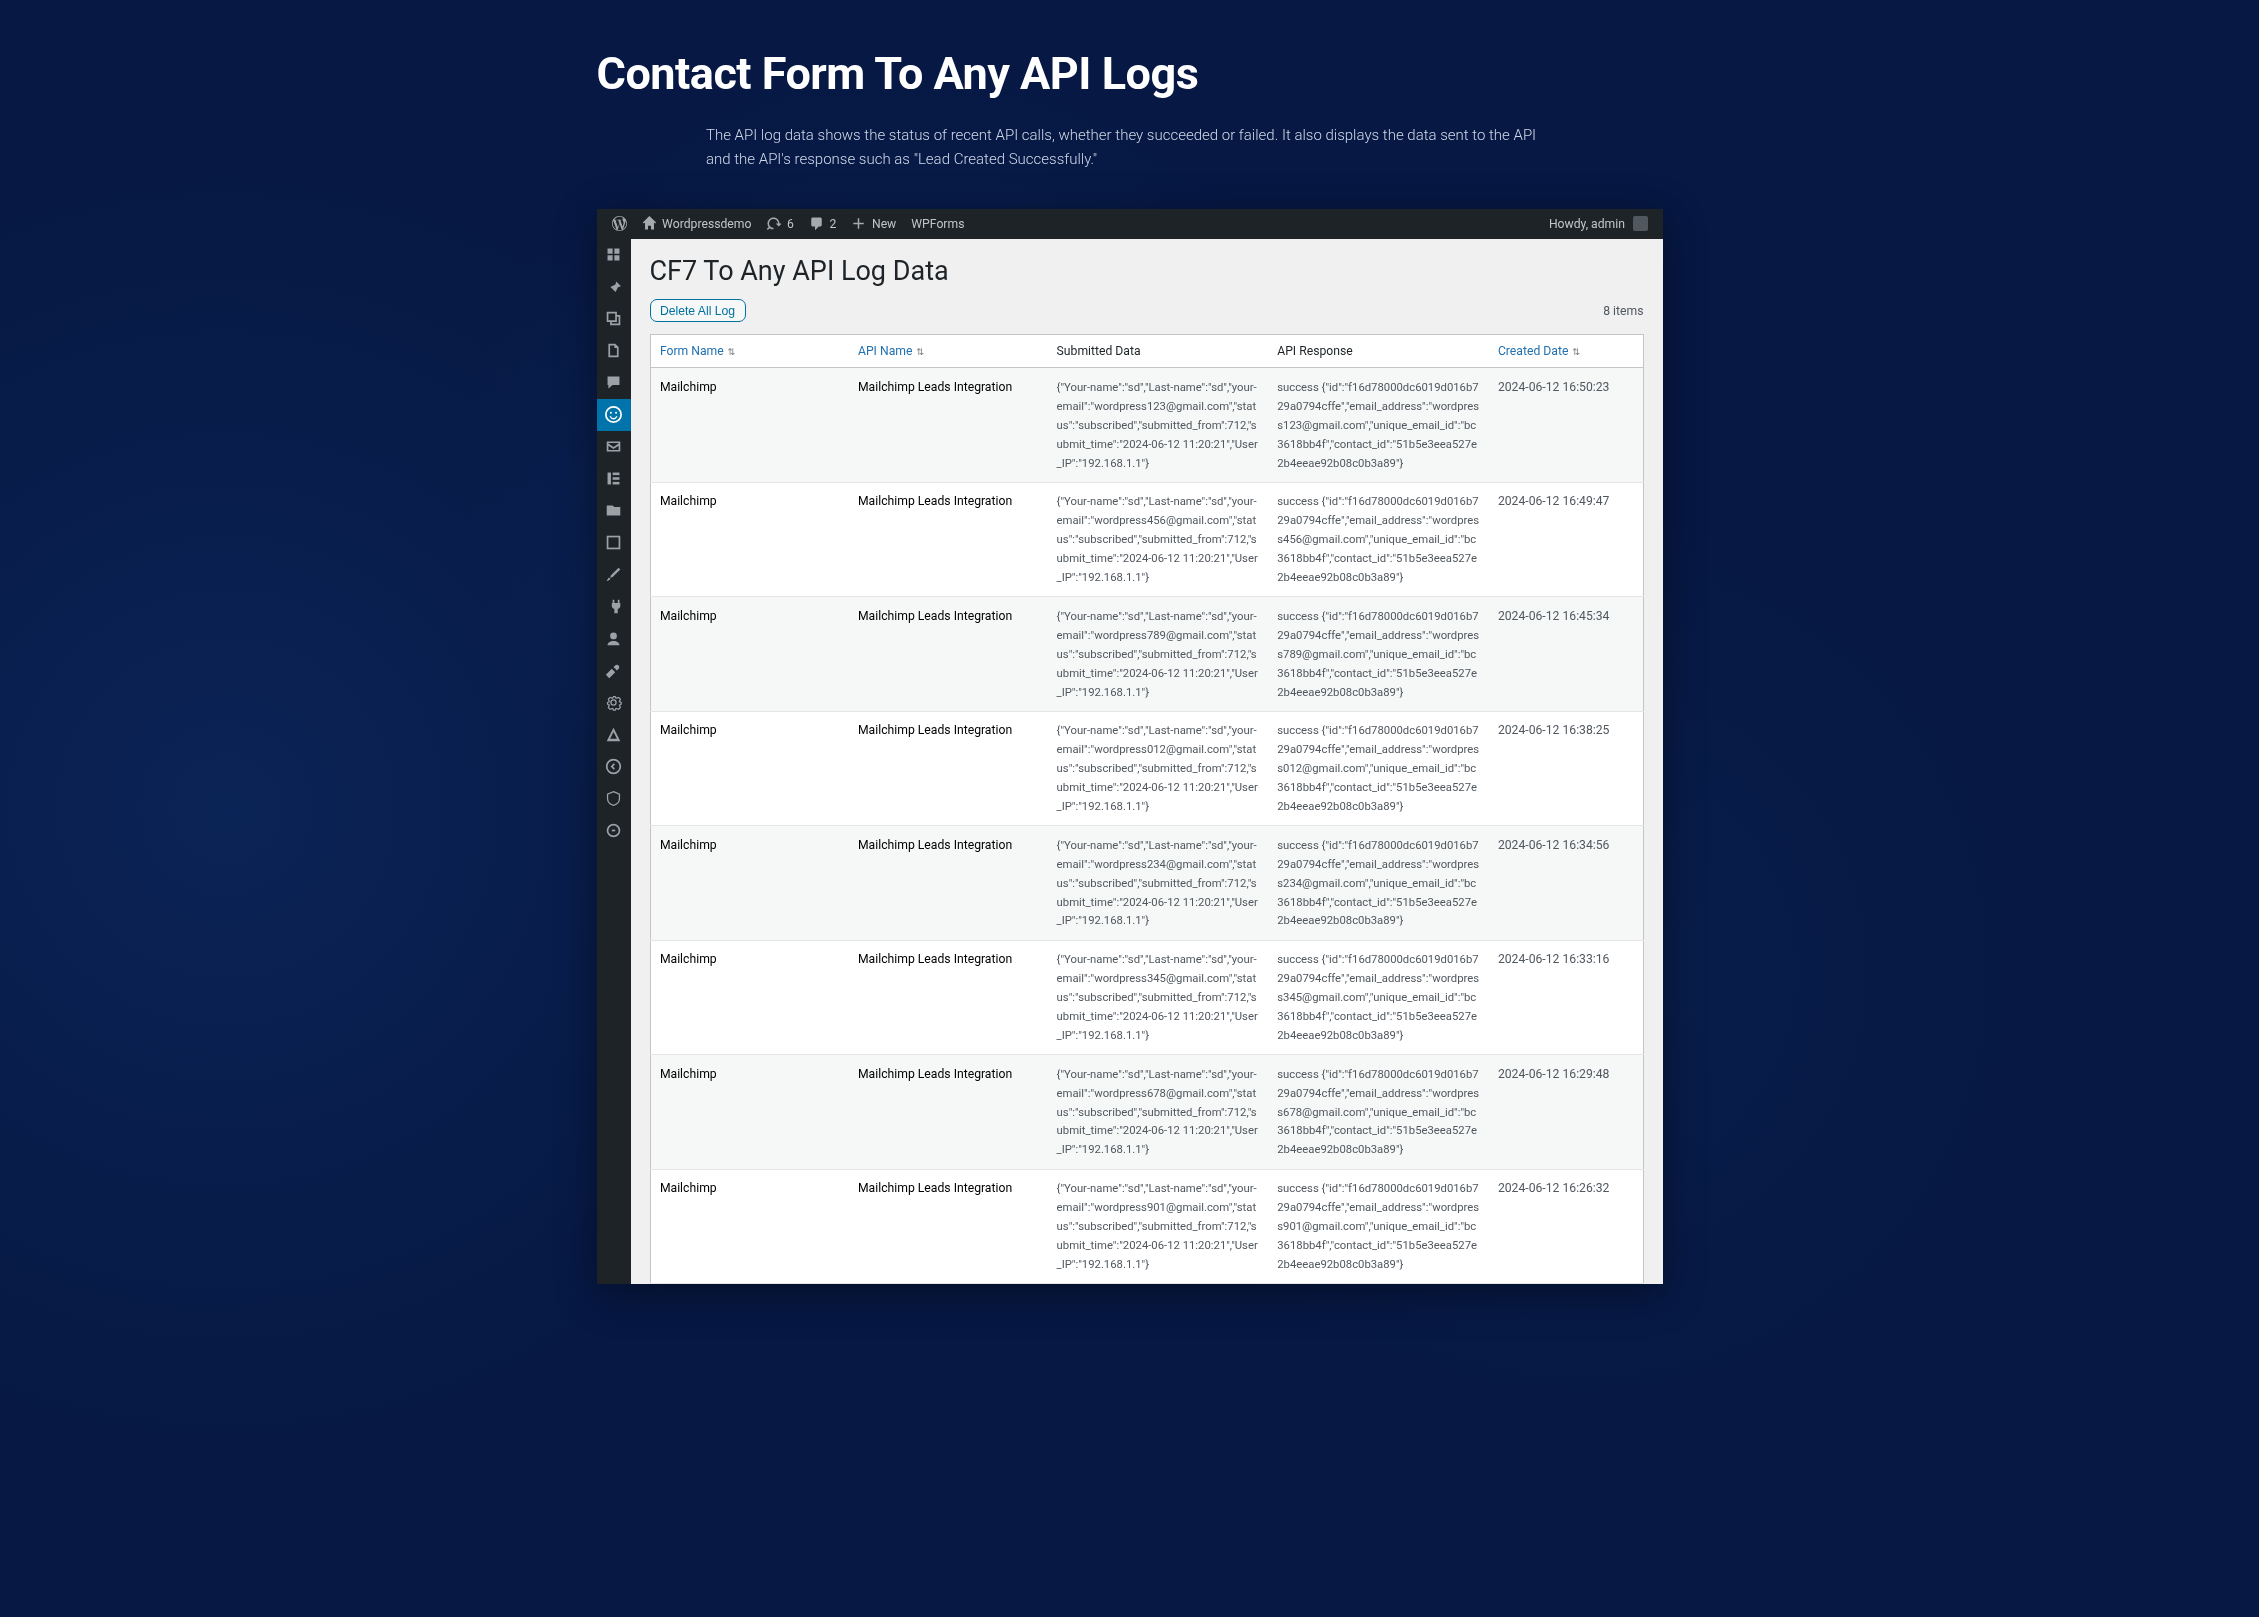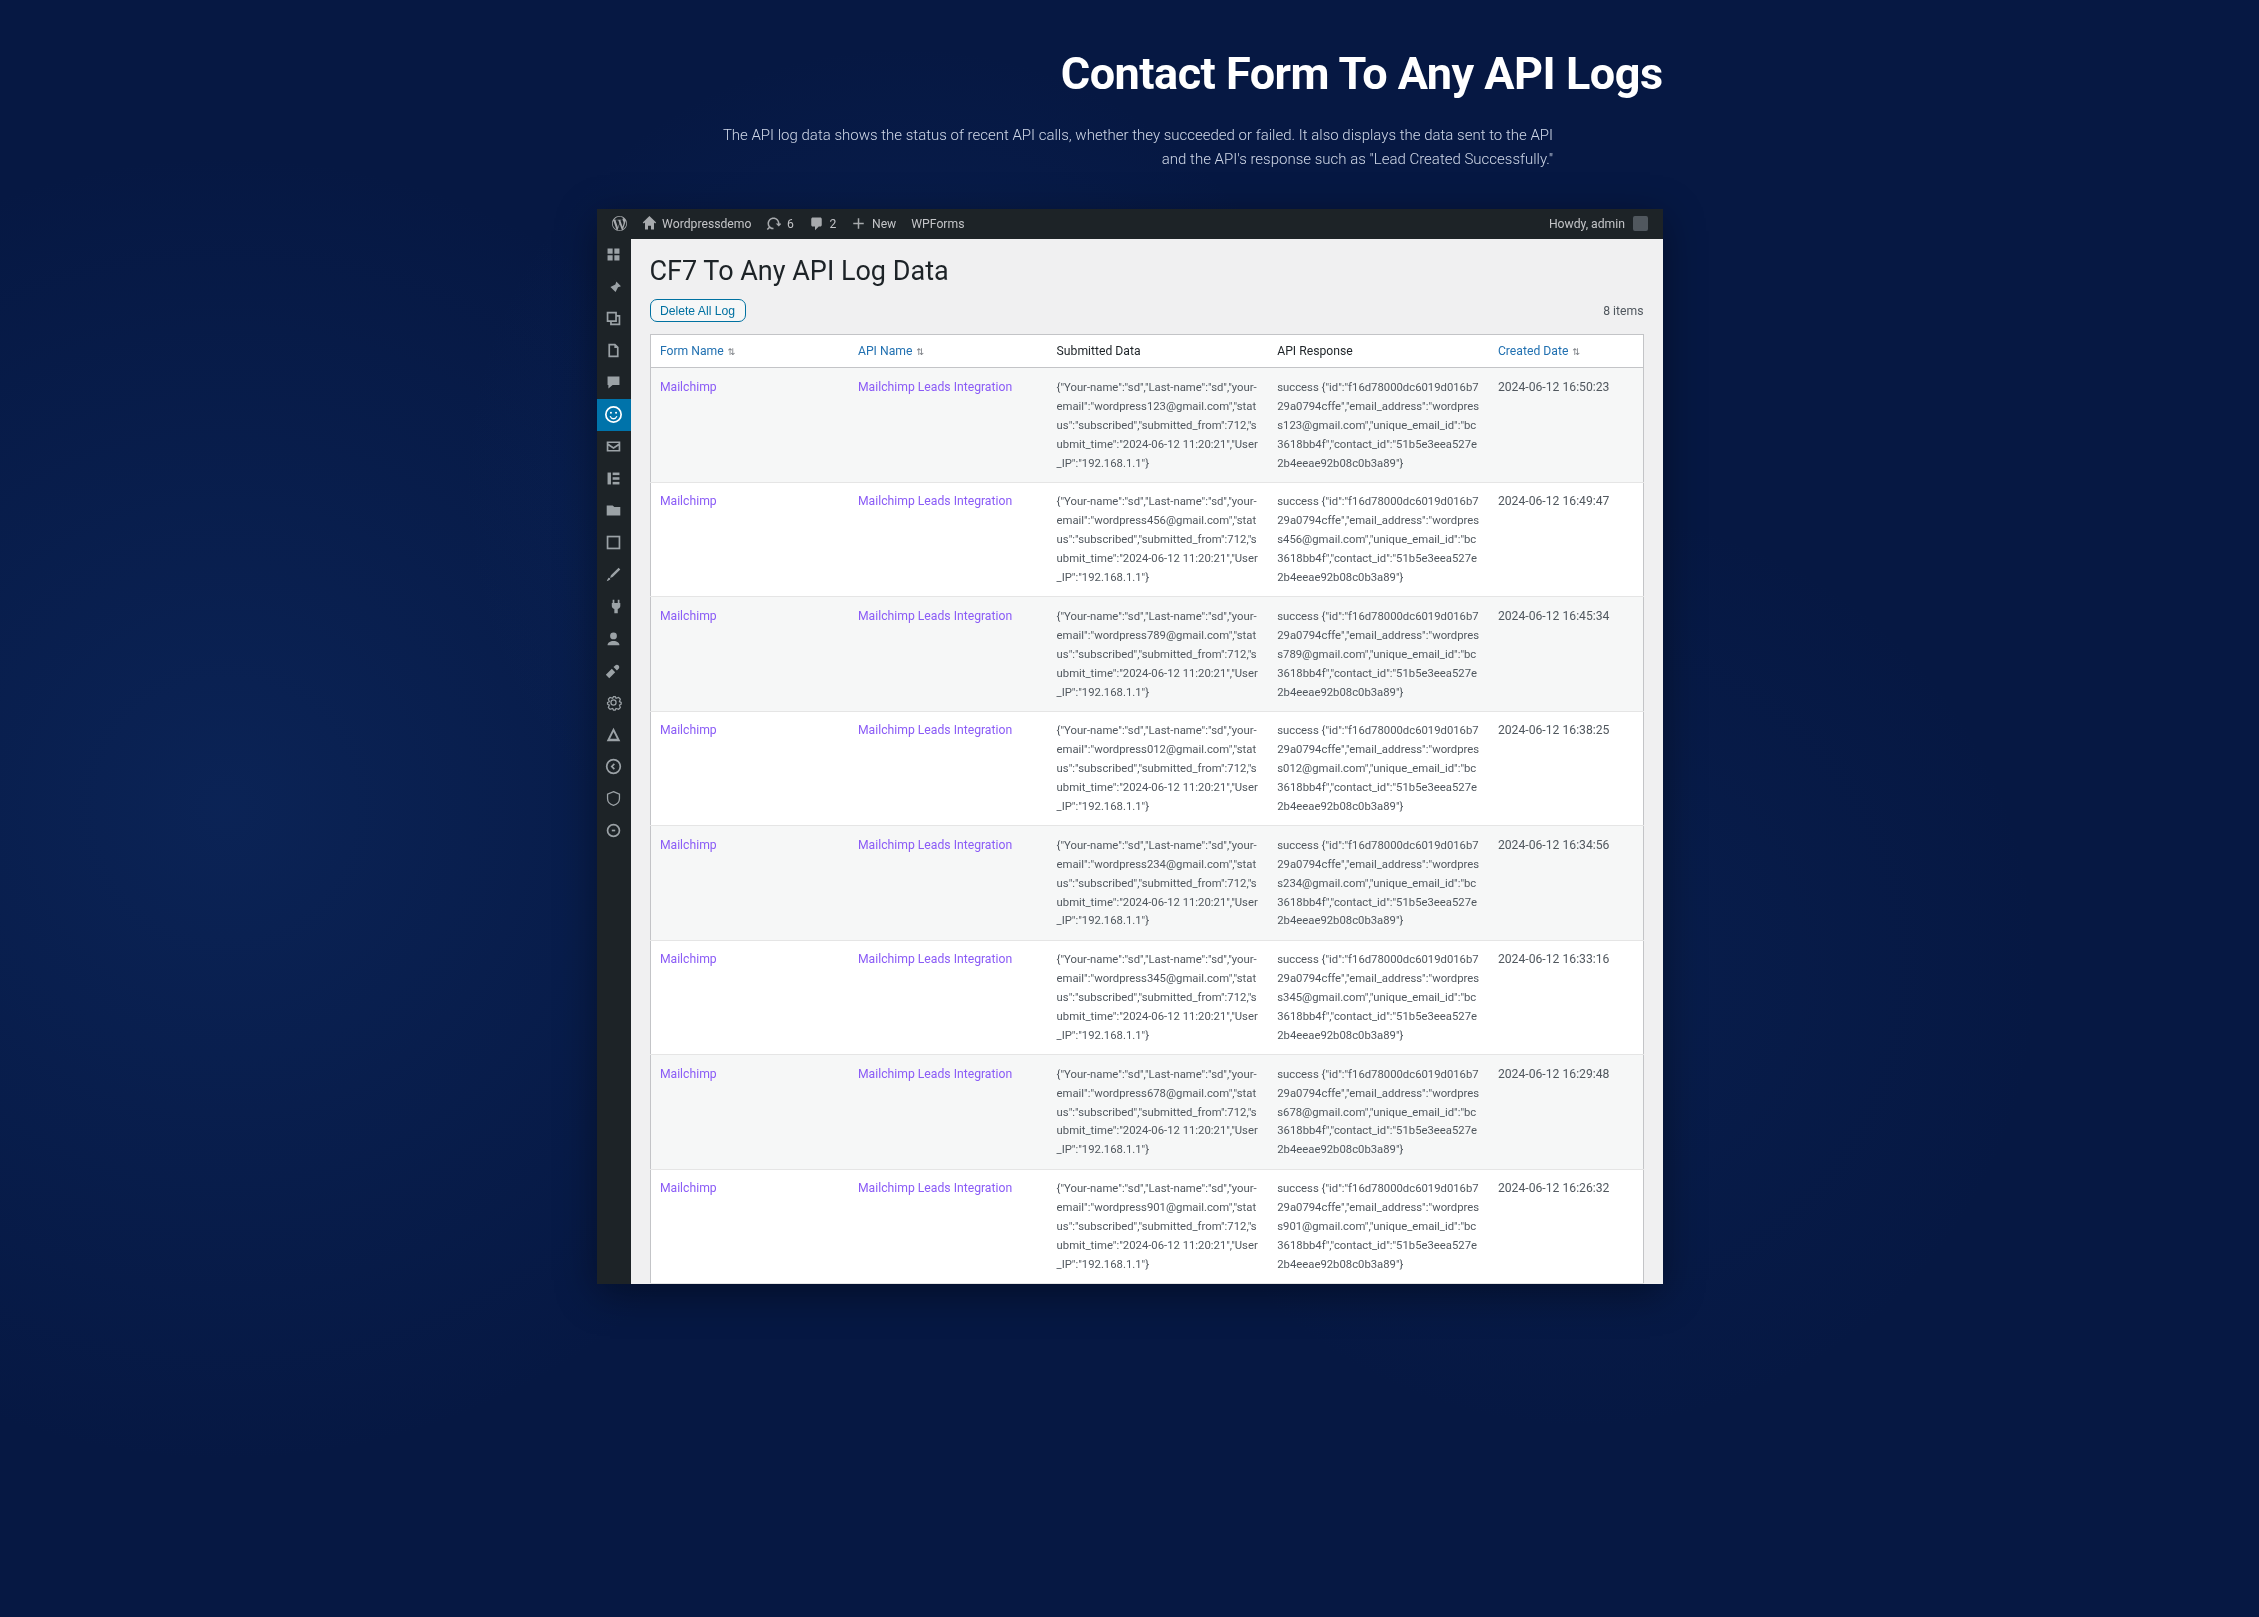--- a/index.html
+++ b/index.html
@@ -6,21 +6,21 @@
 body {
   font-family: -apple-system, BlinkMacSystemFont, "Segoe UI", Roboto, sans-serif;
   background: #061843;
   background-image: radial-gradient(circle at 10% 50%, rgba(30,80,160,0.2) 0%, transparent 30%),
                     radial-gradient(circle at 40% 30%, rgba(30,80,160,0.15) 0%, transparent 25%),
                     radial-gradient(circle at 70% 60%, rgba(30,80,160,0.1) 0%, transparent 25%);
   min-height: 100vh;
   overflow-x: hidden;
 }
 .page-container { width: 1216px; height: 870px; margin: 0 auto; position: relative; }
-.hero { text-align: right; color: #fff; padding: 47px 75px 38px; }
+.hero { text-align: left; color: #fff; padding: 47px 75px 38px; }
 .hero h1 { font-size: 45px; font-weight: 700; margin-bottom: 22.6px; letter-spacing: -0.5px; }
 .hero p { font-size: 15px; line-height: 1.6; color: #d0d8e8; max-width: 847px; margin: 0 auto; font-weight: 300; }
 .wp-window {
   background: #f1f1f1;
   margin: 0 75px;
   box-shadow: 0 9.4px 38px rgba(0,0,0,0.4);
   border-radius: 0;
   overflow: hidden;
 }
 .wp-adminbar {
@@ -83,21 +83,21 @@
   color: #2271b1;
   background: #fff;
 }
 .log-table thead th .sort { color:#2271b1; display:inline-flex; align-items:center; gap:3.8px; cursor:pointer; }
 .log-table thead th.nolink { color:#1d2327; }
 .sort-icon { font-size:9.4px; color:#787c82; }
 .log-table tbody tr { border-bottom: 0.9px solid #e5e5e5; }
 .log-table tbody tr:nth-child(odd) { background:#f6f7f7; }
 .log-table tbody tr:nth-child(even) { background:#fff; }
 .log-table tbody td { padding: 9.4px 9.4px; vertical-align: top; color:#50575e; line-height:1.5; }
-.log-table tbody td a { color:#8b5cf6; text-decoration:none; }
+.log-table tbody td a { color:#000000; text-decoration:none; }
 .log-table tbody td .mono { font-size:11.3px; color:#50575e; word-break: break-all; }
 .col-form { width: 18%; }
 .col-api { width: 18%; }
 .col-sub { width: 20%; }
 .col-resp { width: 20%; }
 .col-date { width: 14%; }
 .col-date-cell { color:#1d2327; }
 </style>
 </head>
 <body>

